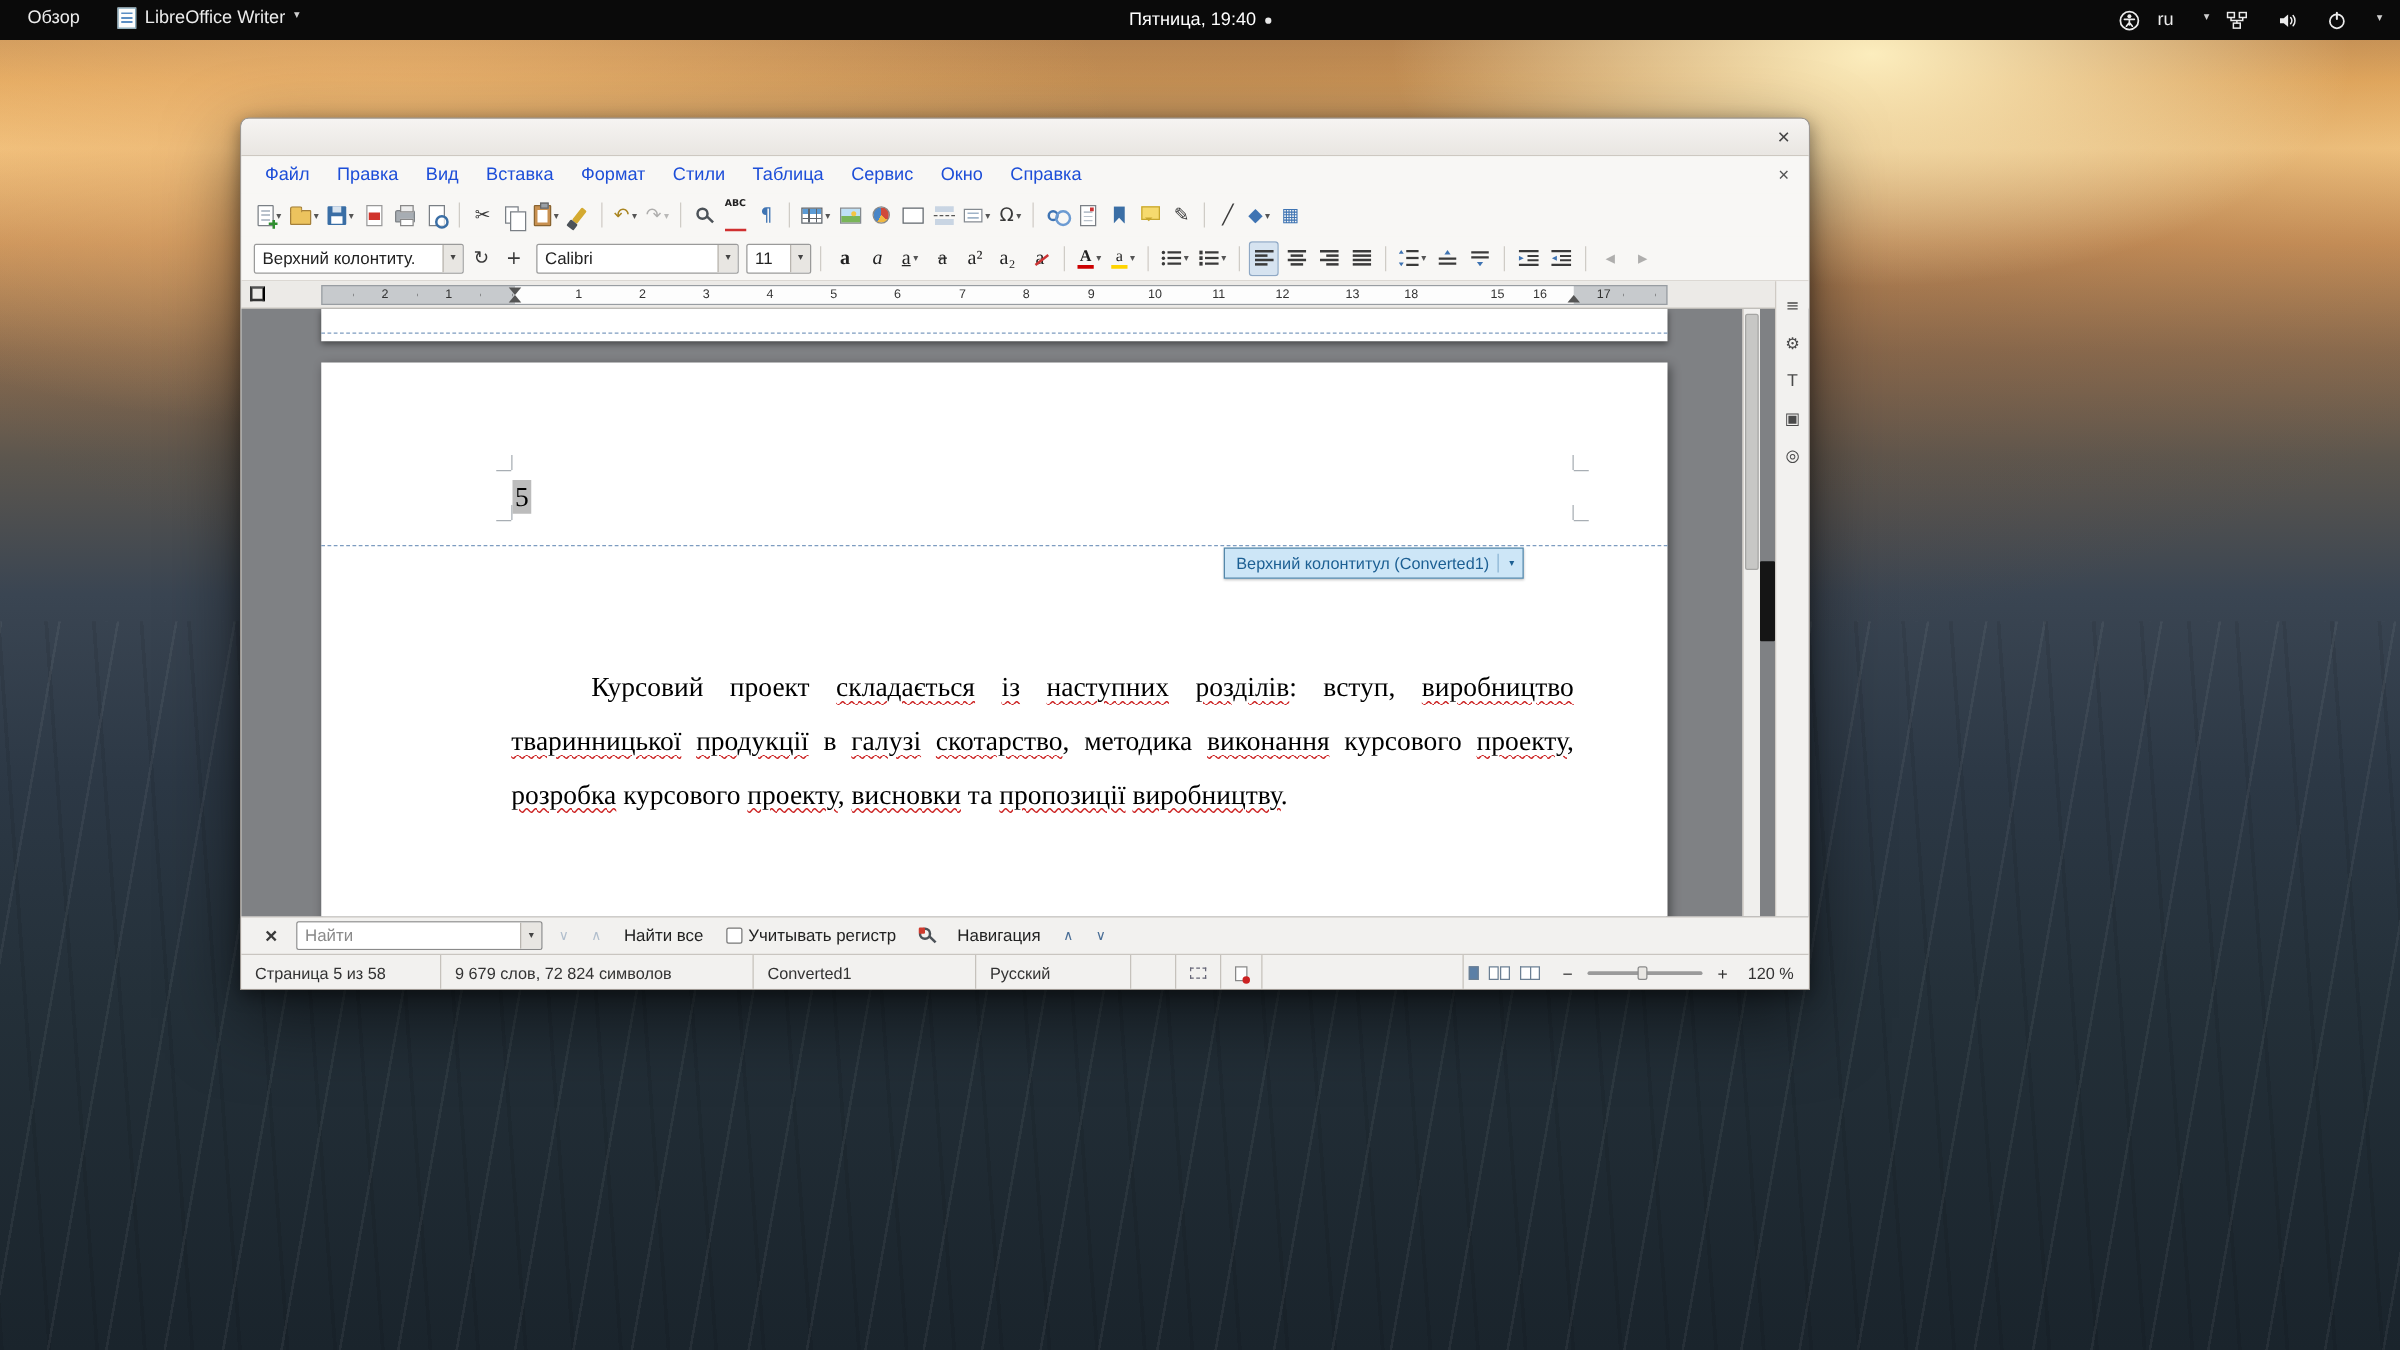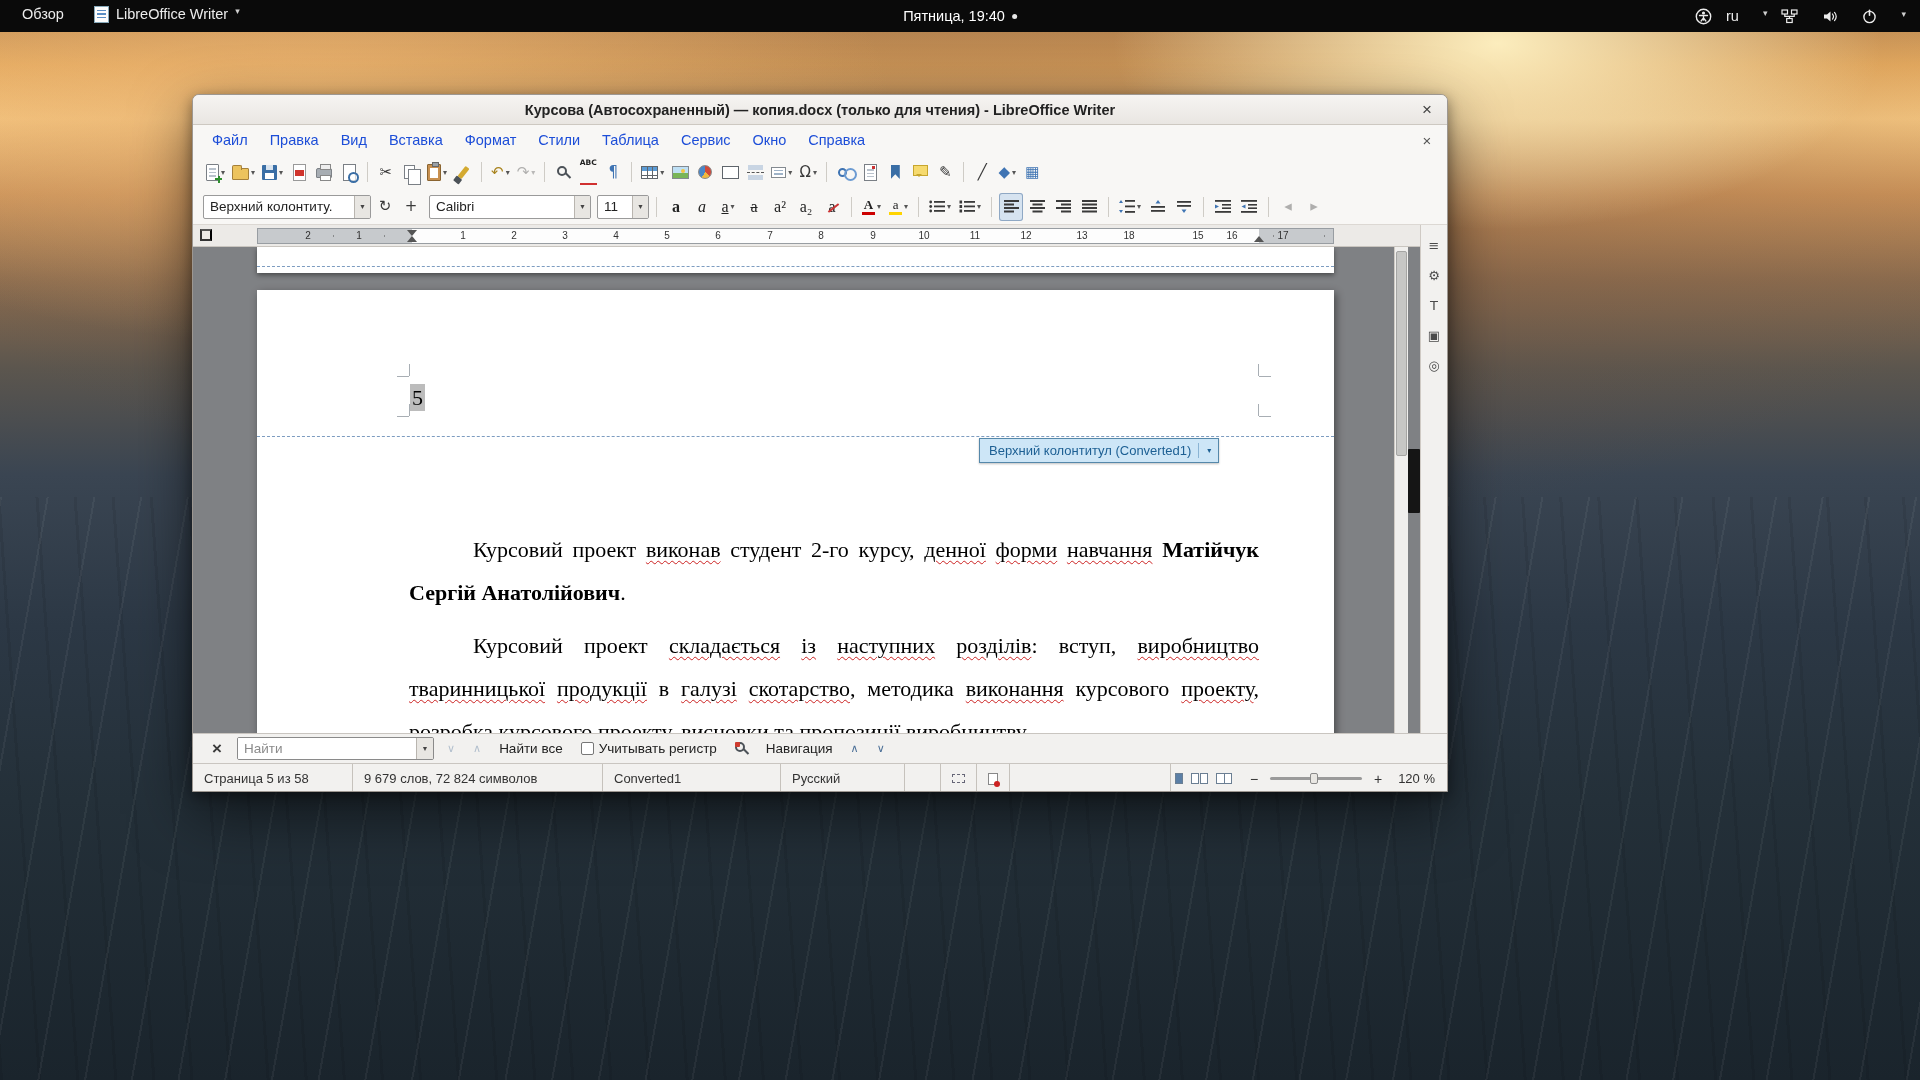--- a/index.html
+++ b/index.html
@@ -212,21 +212,20 @@
           <path d="M7.5 1.2v5" stroke="#ececec" stroke-width="1.6" stroke-linecap="round"></path>
         </svg>
       <span class="caret-w">▾</span>
     </button>
   </div>
 </div>
 
 <div class="window">
 
   <div class="titlebar">
-    <span class="title">Курсова (Автосохраненный) — копия.docx (только для чтения) - LibreOffice Writer</span>
     <button class="winclose">×</button>
   </div>
 
   <div class="menubar">
     <button class="menu-item">Файл</button>
     <button class="menu-item">Правка</button>
     <button class="menu-item">Вид</button>
     <button class="menu-item">Вставка</button>
     <button class="menu-item">Формат</button>
     <button class="menu-item">Стили</button>
@@ -559,21 +558,20 @@
       <span class="dashline" style="top:146px"></span>
 
 
       <button class="hdrtag">
         <span>Верхний колонтитул (Converted1)</span>
         <span class="tagdiv"></span>
         <span class="dd">▾</span>
       </button>
 
       <div class="textcol">
-        <p class="docp"><span>Курсовий проект </span><span class="sp">виконав</span><span> студент 2-го курсу, </span><span class="sp">денної</span><span> </span><span class="sp">форми</span><span> </span><span class="sp">навчання</span><span> </span><span class="b">Матійчук Сергій Анатолійович</span><span>.</span></p>
         <p class="docp"><span>Курсовий проект </span><span class="sp">складається</span><span> </span><span class="sp">із</span><span> </span><span class="sp">наступних</span><span> </span><span class="sp">розділів</span><span>: вступ, </span><span class="sp">виробництво</span><span> </span><span class="sp">тваринницької</span><span> </span><span class="sp">продукції</span><span> в </span><span class="sp">галузі</span><span> </span><span class="sp">скотарство</span><span>, методика </span><span class="sp">виконання</span><span> курсового </span><span class="sp">проекту</span><span>, </span><span class="sp">розробка</span><span> курсового </span><span class="sp">проекту</span><span>, </span><span class="sp">висновки</span><span> та </span><span class="sp">пропозиції</span><span> </span><span class="sp">виробництву</span><span>.</span></p>
       </div>
     </div>
 
     <div class="vscroll">
       <div class="vthumb"></div>
     </div>
     <div class="grip"></div>
   </div>
 

